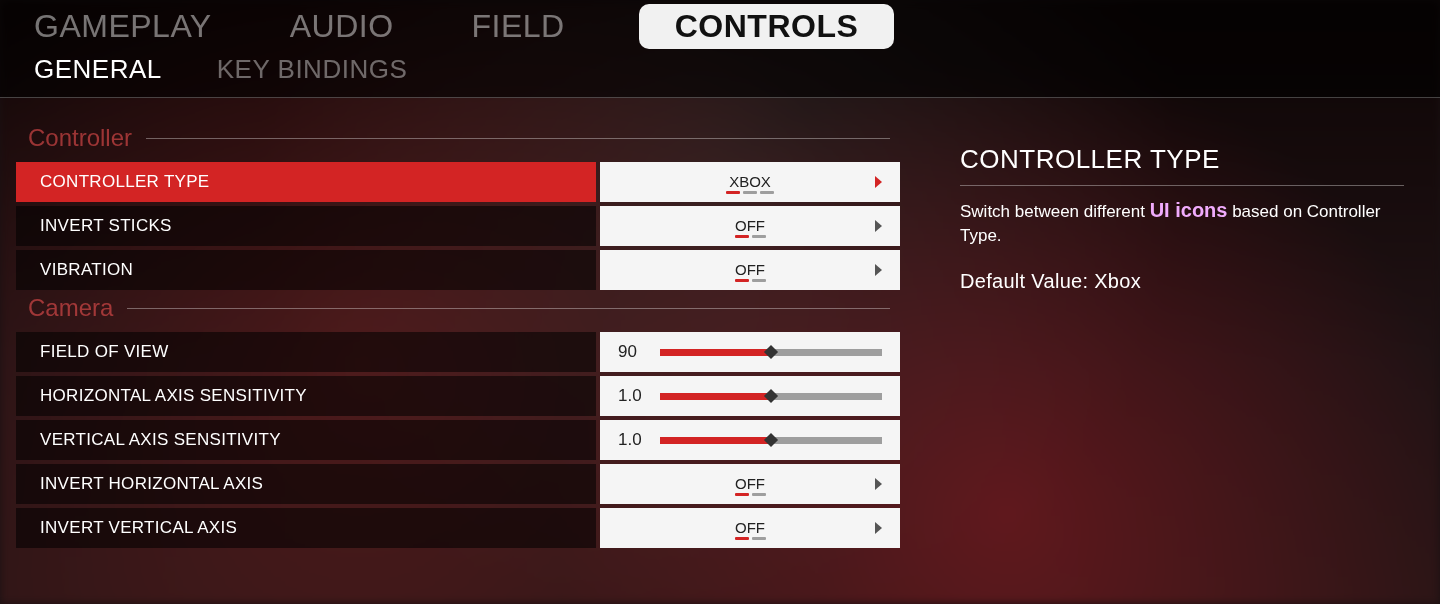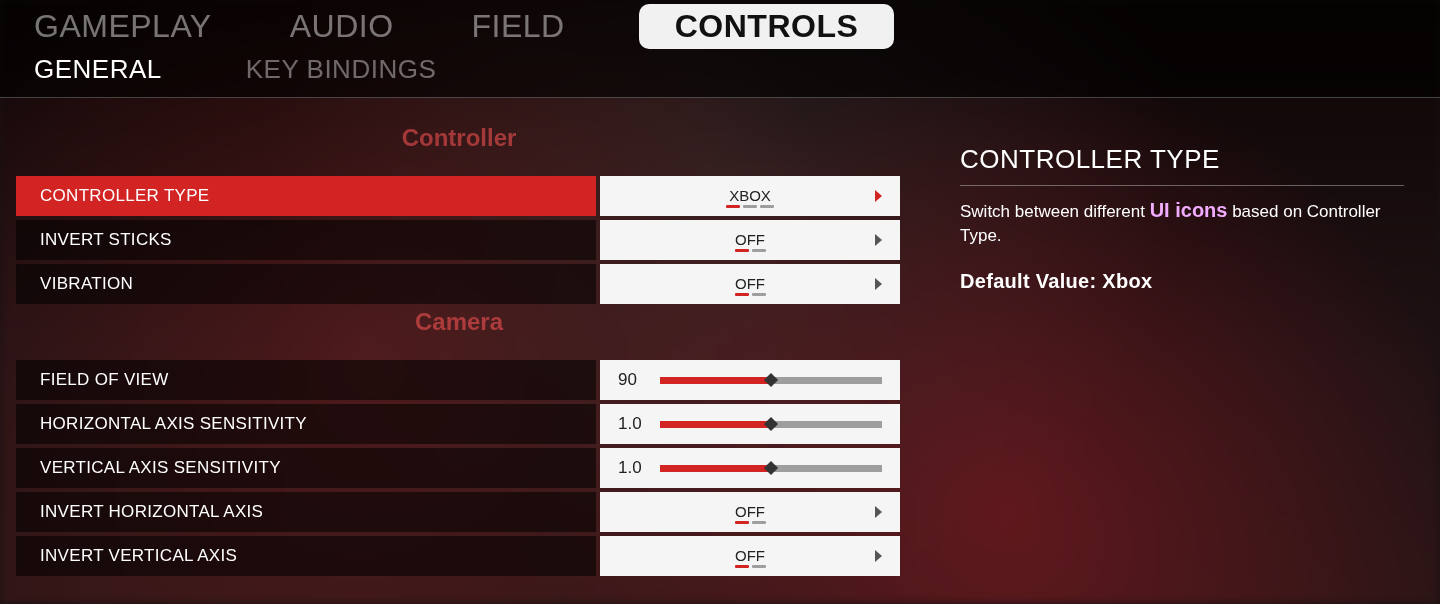--- a/index.html
+++ b/index.html
@@ -47,21 +47,21 @@
     color: #111;
     font-weight: 600;
     padding: 4px 36px;
     border-radius: 10px;
   }
 
   
   .tabs-secondary {
     display: flex;
     align-items: center;
-    gap: 84px;
+    gap: 55px;
     padding: 10px 34px 12px 34px;
     background: rgba(0,0,0,0.6);
     border-bottom: 1px solid rgba(255,255,255,0.25);
   }
   .tabs-secondary .subtab {
     font-size: 26px;
     color: rgba(255,255,255,0.4);
     cursor: pointer;
     letter-spacing: 0.5px;
   }
@@ -76,22 +76,21 @@
   .settings-col { flex: 0 0 900px; padding: 0 0 0 16px; overflow-y: auto; }
   .detail-col   { flex: 1 1 auto; padding: 20px 36px 0 60px; }
 
   .section-header {
     display: flex;
     align-items: center;
     gap: 14px;
     padding: 0 10px 10px 12px;
     color: rgba(255,85,85,0.55);
     font-size: 24px;
-    font-weight: 700;
-    flex-direction: column;
+    font-weight: 400;
   }
   .section-header .line {
     flex: 1;
     height: 1px;
     background: rgba(255,255,255,0.35);
   }
 
   .setting-row {
     display: flex;
     align-items: stretch;
@@ -160,21 +159,21 @@
 
   
   .detail-title {
     font-size: 26px; letter-spacing: 0.5px; font-weight: 500;
     padding-bottom: 10px;
     border-bottom: 1px solid rgba(255,255,255,0.35);
     margin-bottom: 10px;
   }
   .detail-desc { font-size: 17px; line-height: 1.4; }
   .detail-desc .hl { color: #f0abfc; font-family: "Arial Black", sans-serif; font-weight: 800; font-size: 20px; }
-  .detail-default { margin-top: 22px; font-size: 20px; font-weight: 700; font-family: "Arial Narrow", Arial, sans-serif; letter-spacing: 0.3px; }
+  .detail-default { margin-top: 22px; font-size: 20px; font-weight: 400; font-family: "Arial Narrow", Arial, sans-serif; letter-spacing: 0.3px; }
 
   
   .settings-col::-webkit-scrollbar { width: 0; }
 </style>
 </head>
 <body>
 
 <div class="bg"></div>
 <div class="overlay">
 

